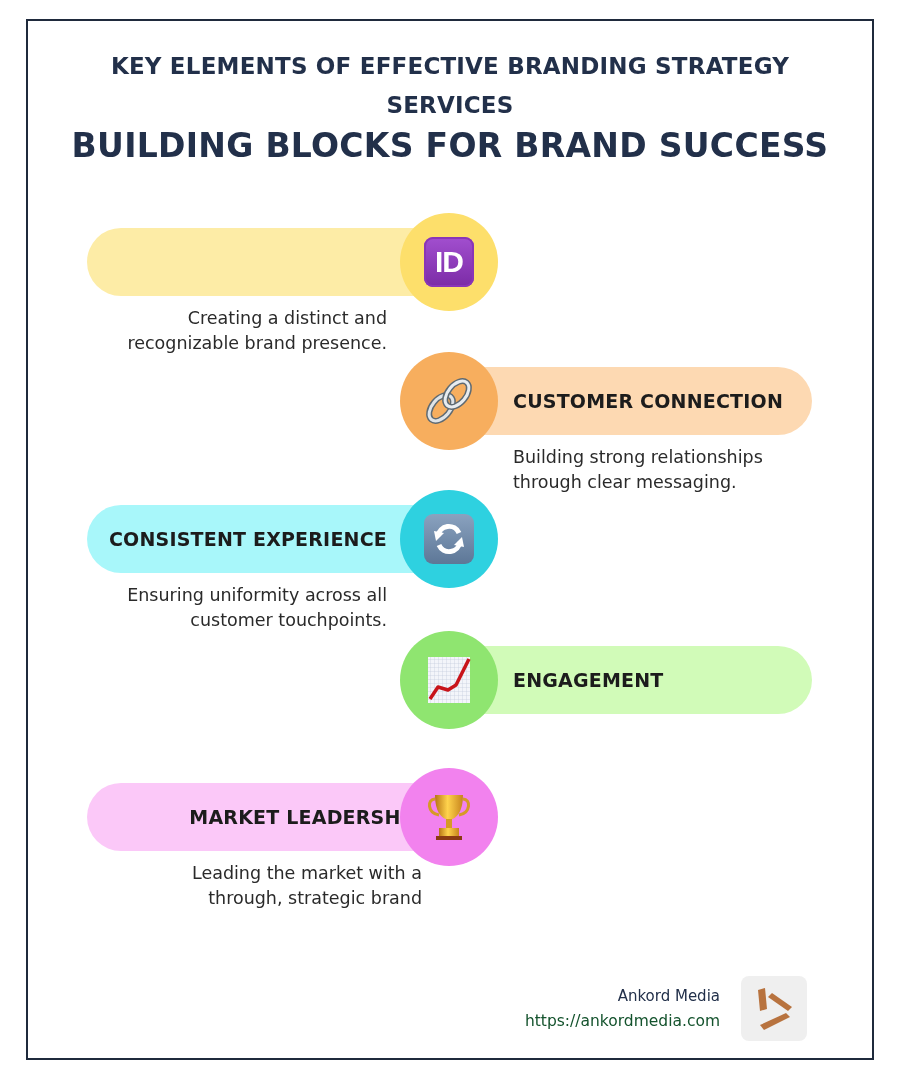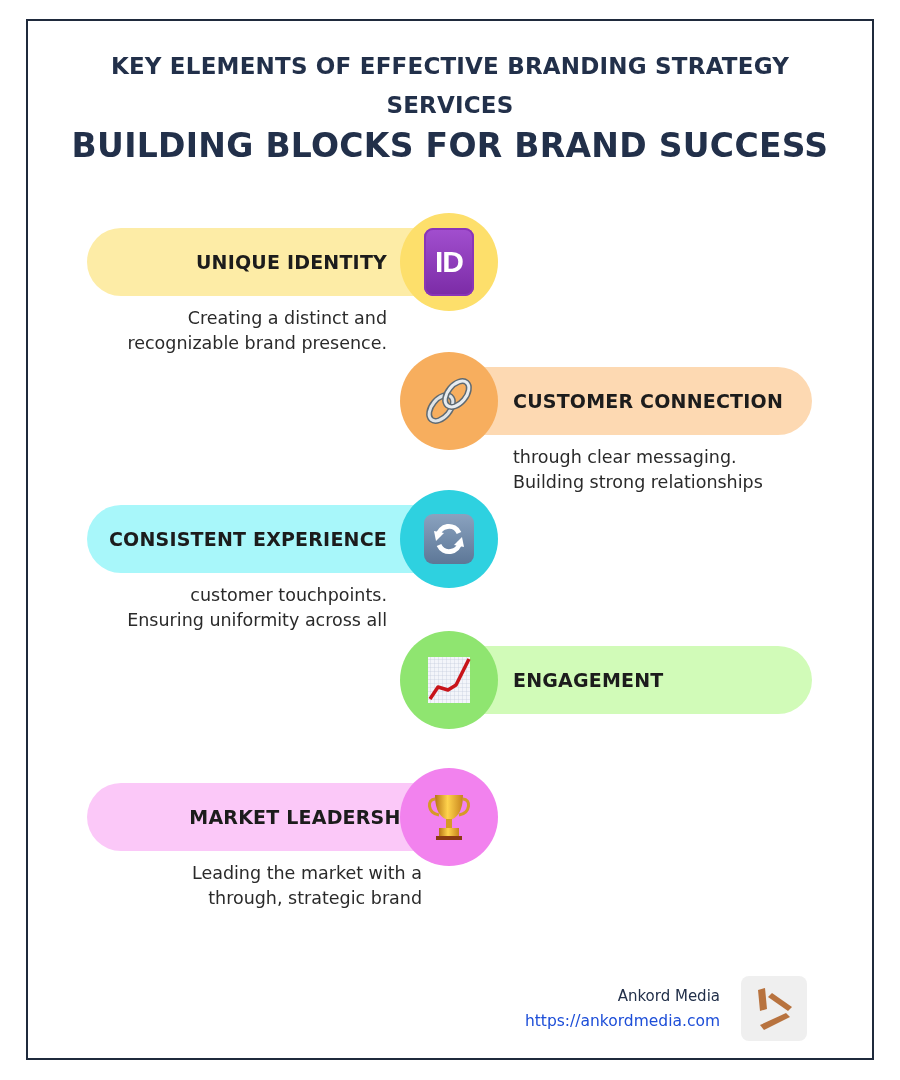--- a/index.html
+++ b/index.html
@@ -20,46 +20,45 @@
   .label.left { right: 513px; text-align: right; }
   .label.right { left: 513px; text-align: left; }
   .circle { position: absolute; left: 400px; top: 1px; width: 98px; height: 98px; border-radius: 50%;
             display: flex; align-items: center; justify-content: center; }
   .desc { position: absolute; font-size: 17.5px; line-height: 25px; color: #2a2a2a; }
   .desc.left { right: 513px; text-align: right; top: 94px; }
   .desc.right { left: 513px; text-align: left; top: 94px; }
   .desc span { display: block; white-space: nowrap; }
 
   
-  .id-icon { width: 50px; height: 68px; border-radius: 9px; background: linear-gradient(#a24fcf, #7b2ba6);
+  .id-icon { width: 50px; height: 50px; border-radius: 9px; background: linear-gradient(#a24fcf, #7b2ba6);
              color: #fff; font-weight: bold; font-size: 30px; font-family: "Liberation Sans", sans-serif;
              display: flex; align-items: center; justify-content: center; letter-spacing: -1px;
              box-shadow: inset 0 0 0 2px #8a35b7; }
   .refresh-icon { width: 50px; height: 50px; border-radius: 9px; background: linear-gradient(#8aa2bf, #5d7797);
                   display: flex; align-items: center; justify-content: center; }
 
   .footer-name { position: absolute; right: 180px; top: 987px; font-size: 15px; font-weight: normal; color: #22304a; }
-  .footer-url { position: absolute; right: 180px; top: 1012px; font-size: 15.5px; color: #1d4ed8; }
+  .footer-url { position: absolute; right: 180px; top: 1012px; font-size: 15.5px; color: #14532d; }
   .logo { position: absolute; left: 741px; top: 976px; width: 66px; height: 65px; border-radius: 8px;
           background: #efefef; display: flex; align-items: center; justify-content: center; }
 </style>
 </head>
 <body>
 
 <div class="frame"></div>
 
 <div class="heading h1">
   <div>KEY ELEMENTS OF EFFECTIVE BRANDING STRATEGY</div>
   <div>SERVICES</div>
 </div>
 <div class="heading h2">BUILDING BLOCKS FOR BRAND SUCCESS</div>
 
 <div class="item" style="top:212px;">
   <div class="pill left" style="background:#fdeca6;"></div>
-  <div class="label left">UNIQUE IDENTITY</div>
   <div class="circle" style="background:#fddf6b;">
     <div class="id-icon">ID</div>
   </div>
   <div class="desc left">
     <span>Creating a distinct and</span>
     <span>recognizable brand presence.</span>
   </div>
 </div>
 
 <div class="item" style="top:351px;">
@@ -69,43 +68,43 @@
     <svg width="54" height="54" viewBox="0 0 54 54">
       <g fill="none" stroke-linecap="round">
         <ellipse cx="19" cy="34" rx="9" ry="15" transform="rotate(40 19 34)" stroke="#5f6a72" stroke-width="6"></ellipse>
         <ellipse cx="19" cy="34" rx="9" ry="15" transform="rotate(40 19 34)" stroke="#dfe4e8" stroke-width="3"></ellipse>
         <ellipse cx="35" cy="20" rx="9" ry="15" transform="rotate(40 35 20)" stroke="#5f6a72" stroke-width="6"></ellipse>
         <ellipse cx="35" cy="20" rx="9" ry="15" transform="rotate(40 35 20)" stroke="#e8ecef" stroke-width="3"></ellipse>
       </g>
     </svg>
   </div>
   <div class="desc right">
+    <span>Building strong relationships</span>
     <span>through clear messaging.</span>
-    <span>Building strong relationships</span>
   </div>
 </div>
 
 <div class="item" style="top:489px;">
   <div class="pill left" style="background:#a8f7fa;"></div>
   <div class="label left">CONSISTENT EXPERIENCE</div>
   <div class="circle" style="background:#2ed1e0;">
     <div class="refresh-icon">
       <svg width="36" height="36" viewBox="0 0 36 36">
         <g fill="none" stroke="#ffffff" stroke-width="5" stroke-linecap="butt">
           <path d="M7 15 A11 11 0 0 1 28 12"></path>
           <path d="M29 21 A11 11 0 0 1 8 24"></path>
         </g>
         <polygon points="3,10 13,12 5,20" fill="#ffffff"></polygon>
         <polygon points="33,26 23,24 31,16" fill="#ffffff"></polygon>
       </svg>
     </div>
   </div>
   <div class="desc left">
+    <span>Ensuring uniformity across all</span>
     <span>customer touchpoints.</span>
-    <span>Ensuring uniformity across all</span>
   </div>
 </div>
 
 <div class="item" style="top:630px;">
   <div class="pill right" style="background:#d1fbb8;"></div>
   <div class="label right">ENGAGEMENT</div>
   <div class="circle" style="background:#8fe570;">
     <svg width="46" height="50" viewBox="0 0 46 50">
       <defs>
         <pattern id="grid" width="4" height="4" patternUnits="userSpaceOnUse">

